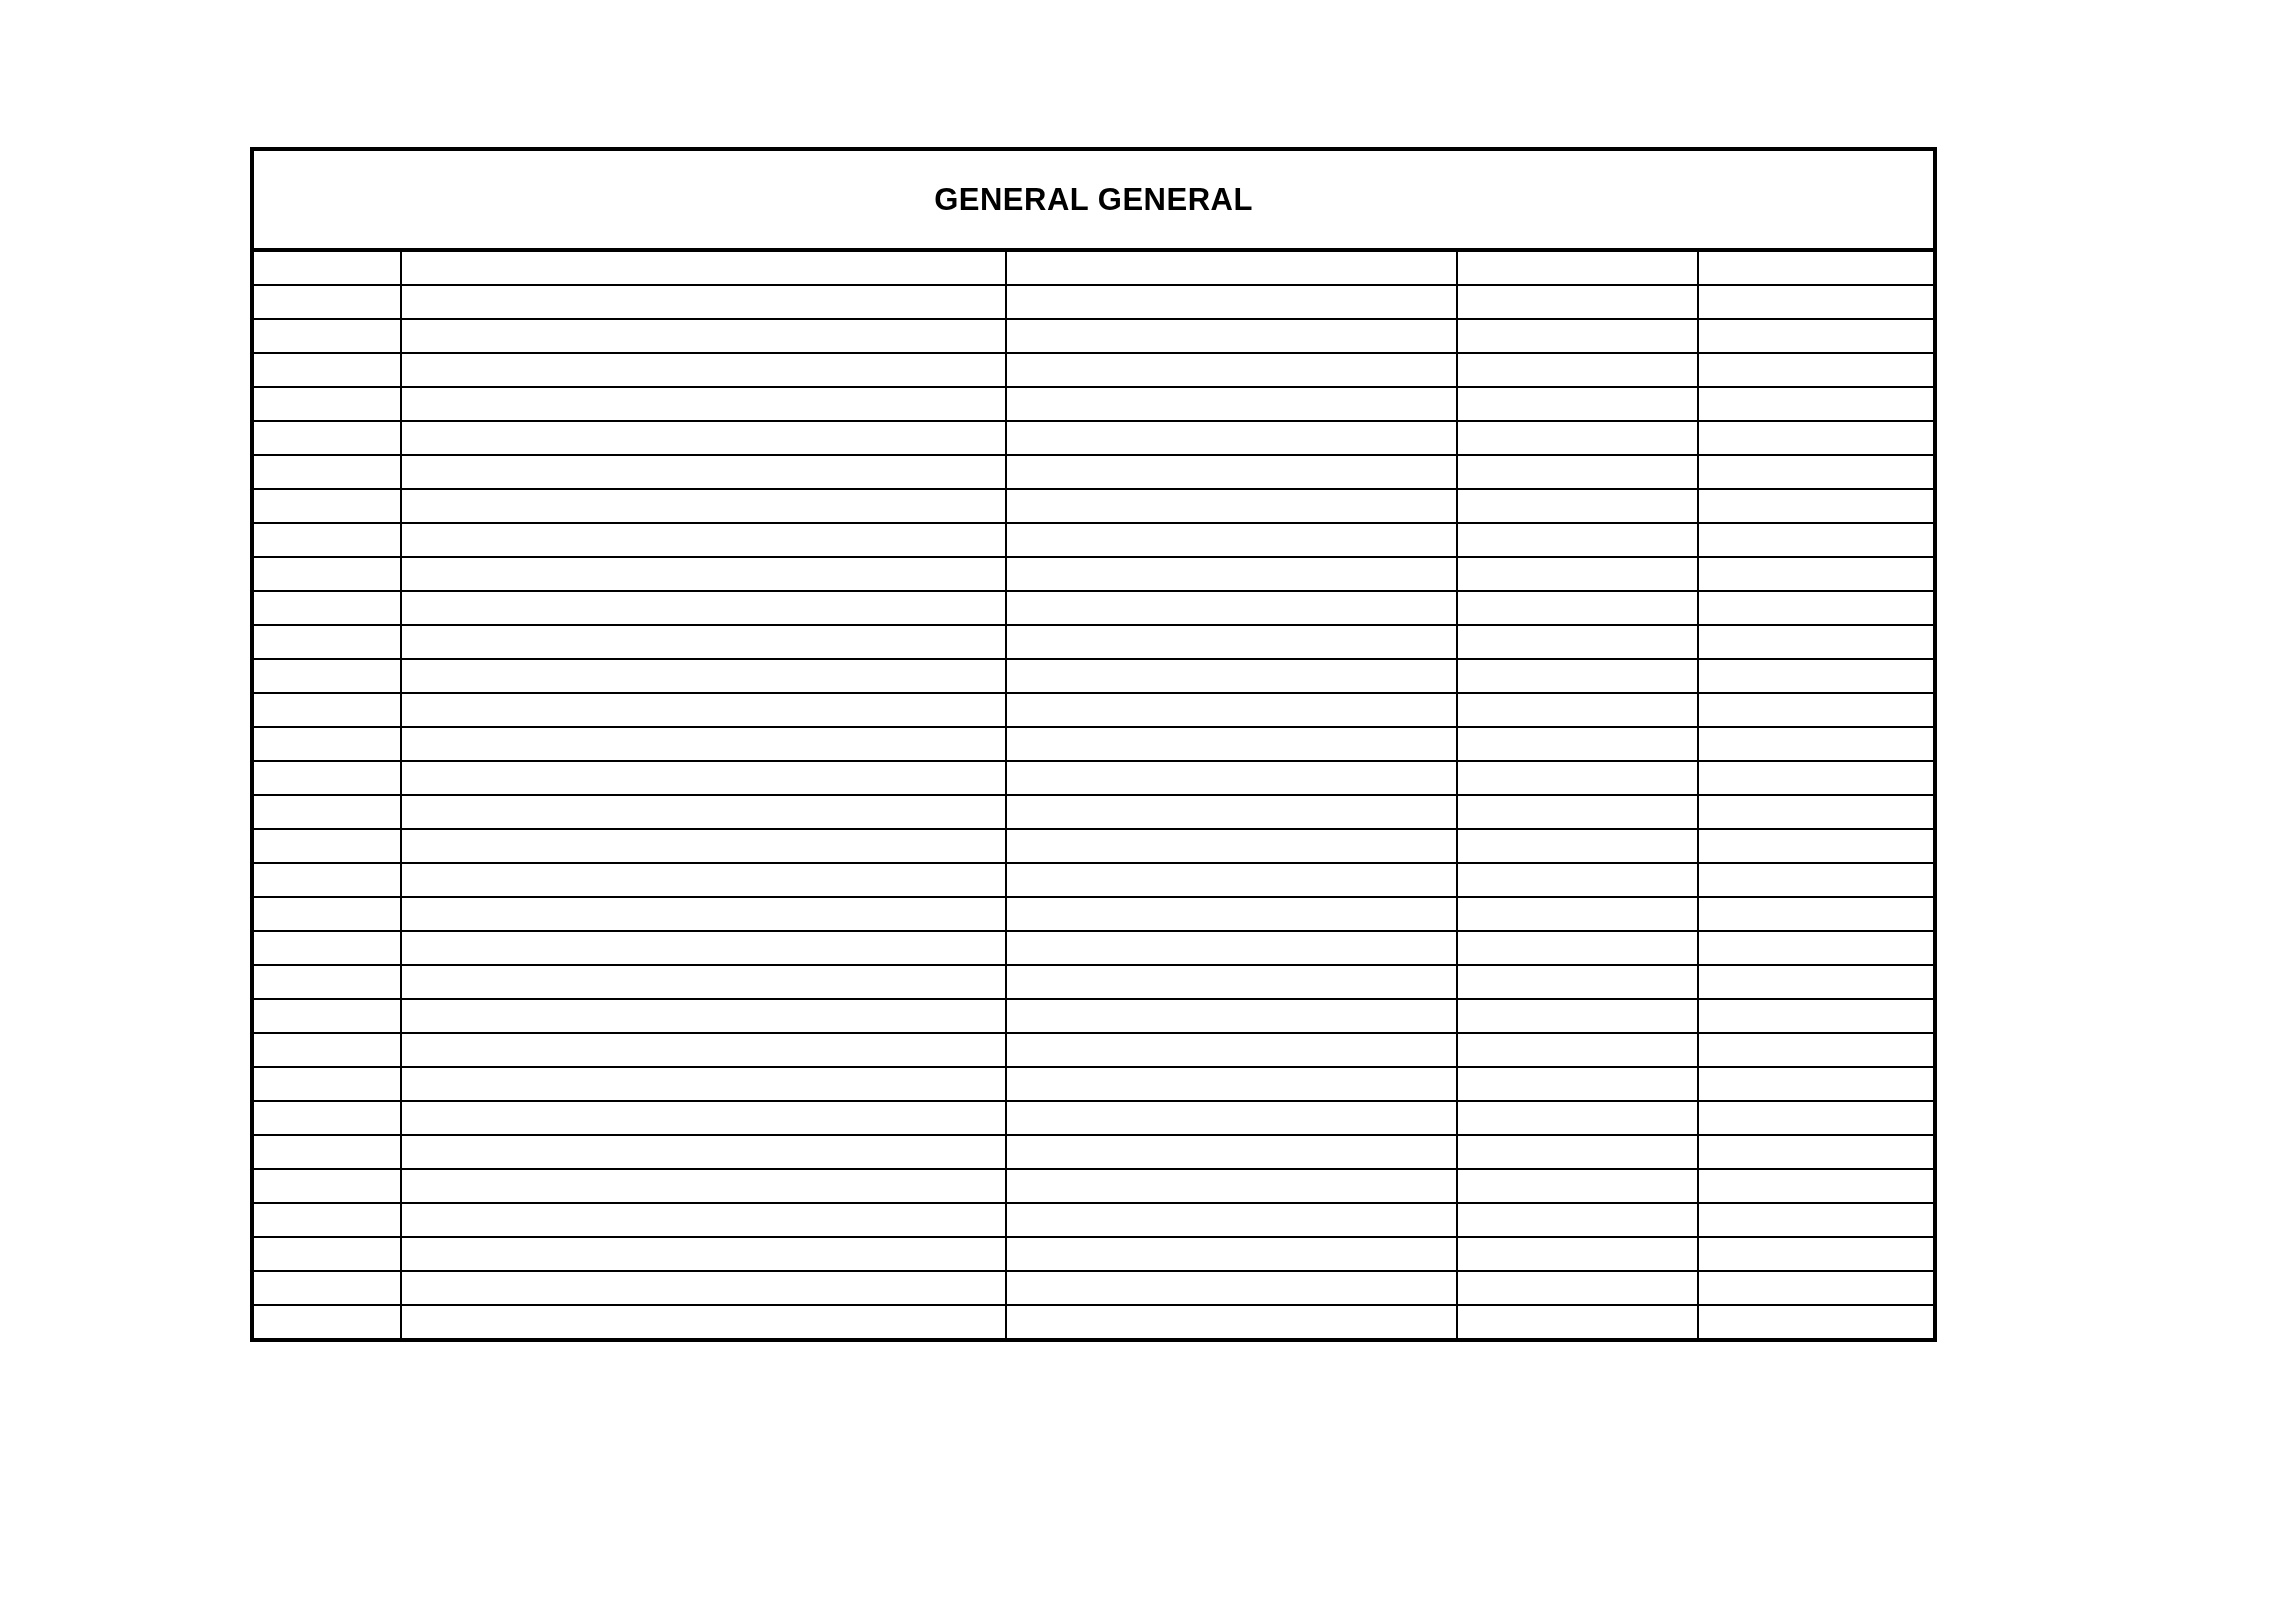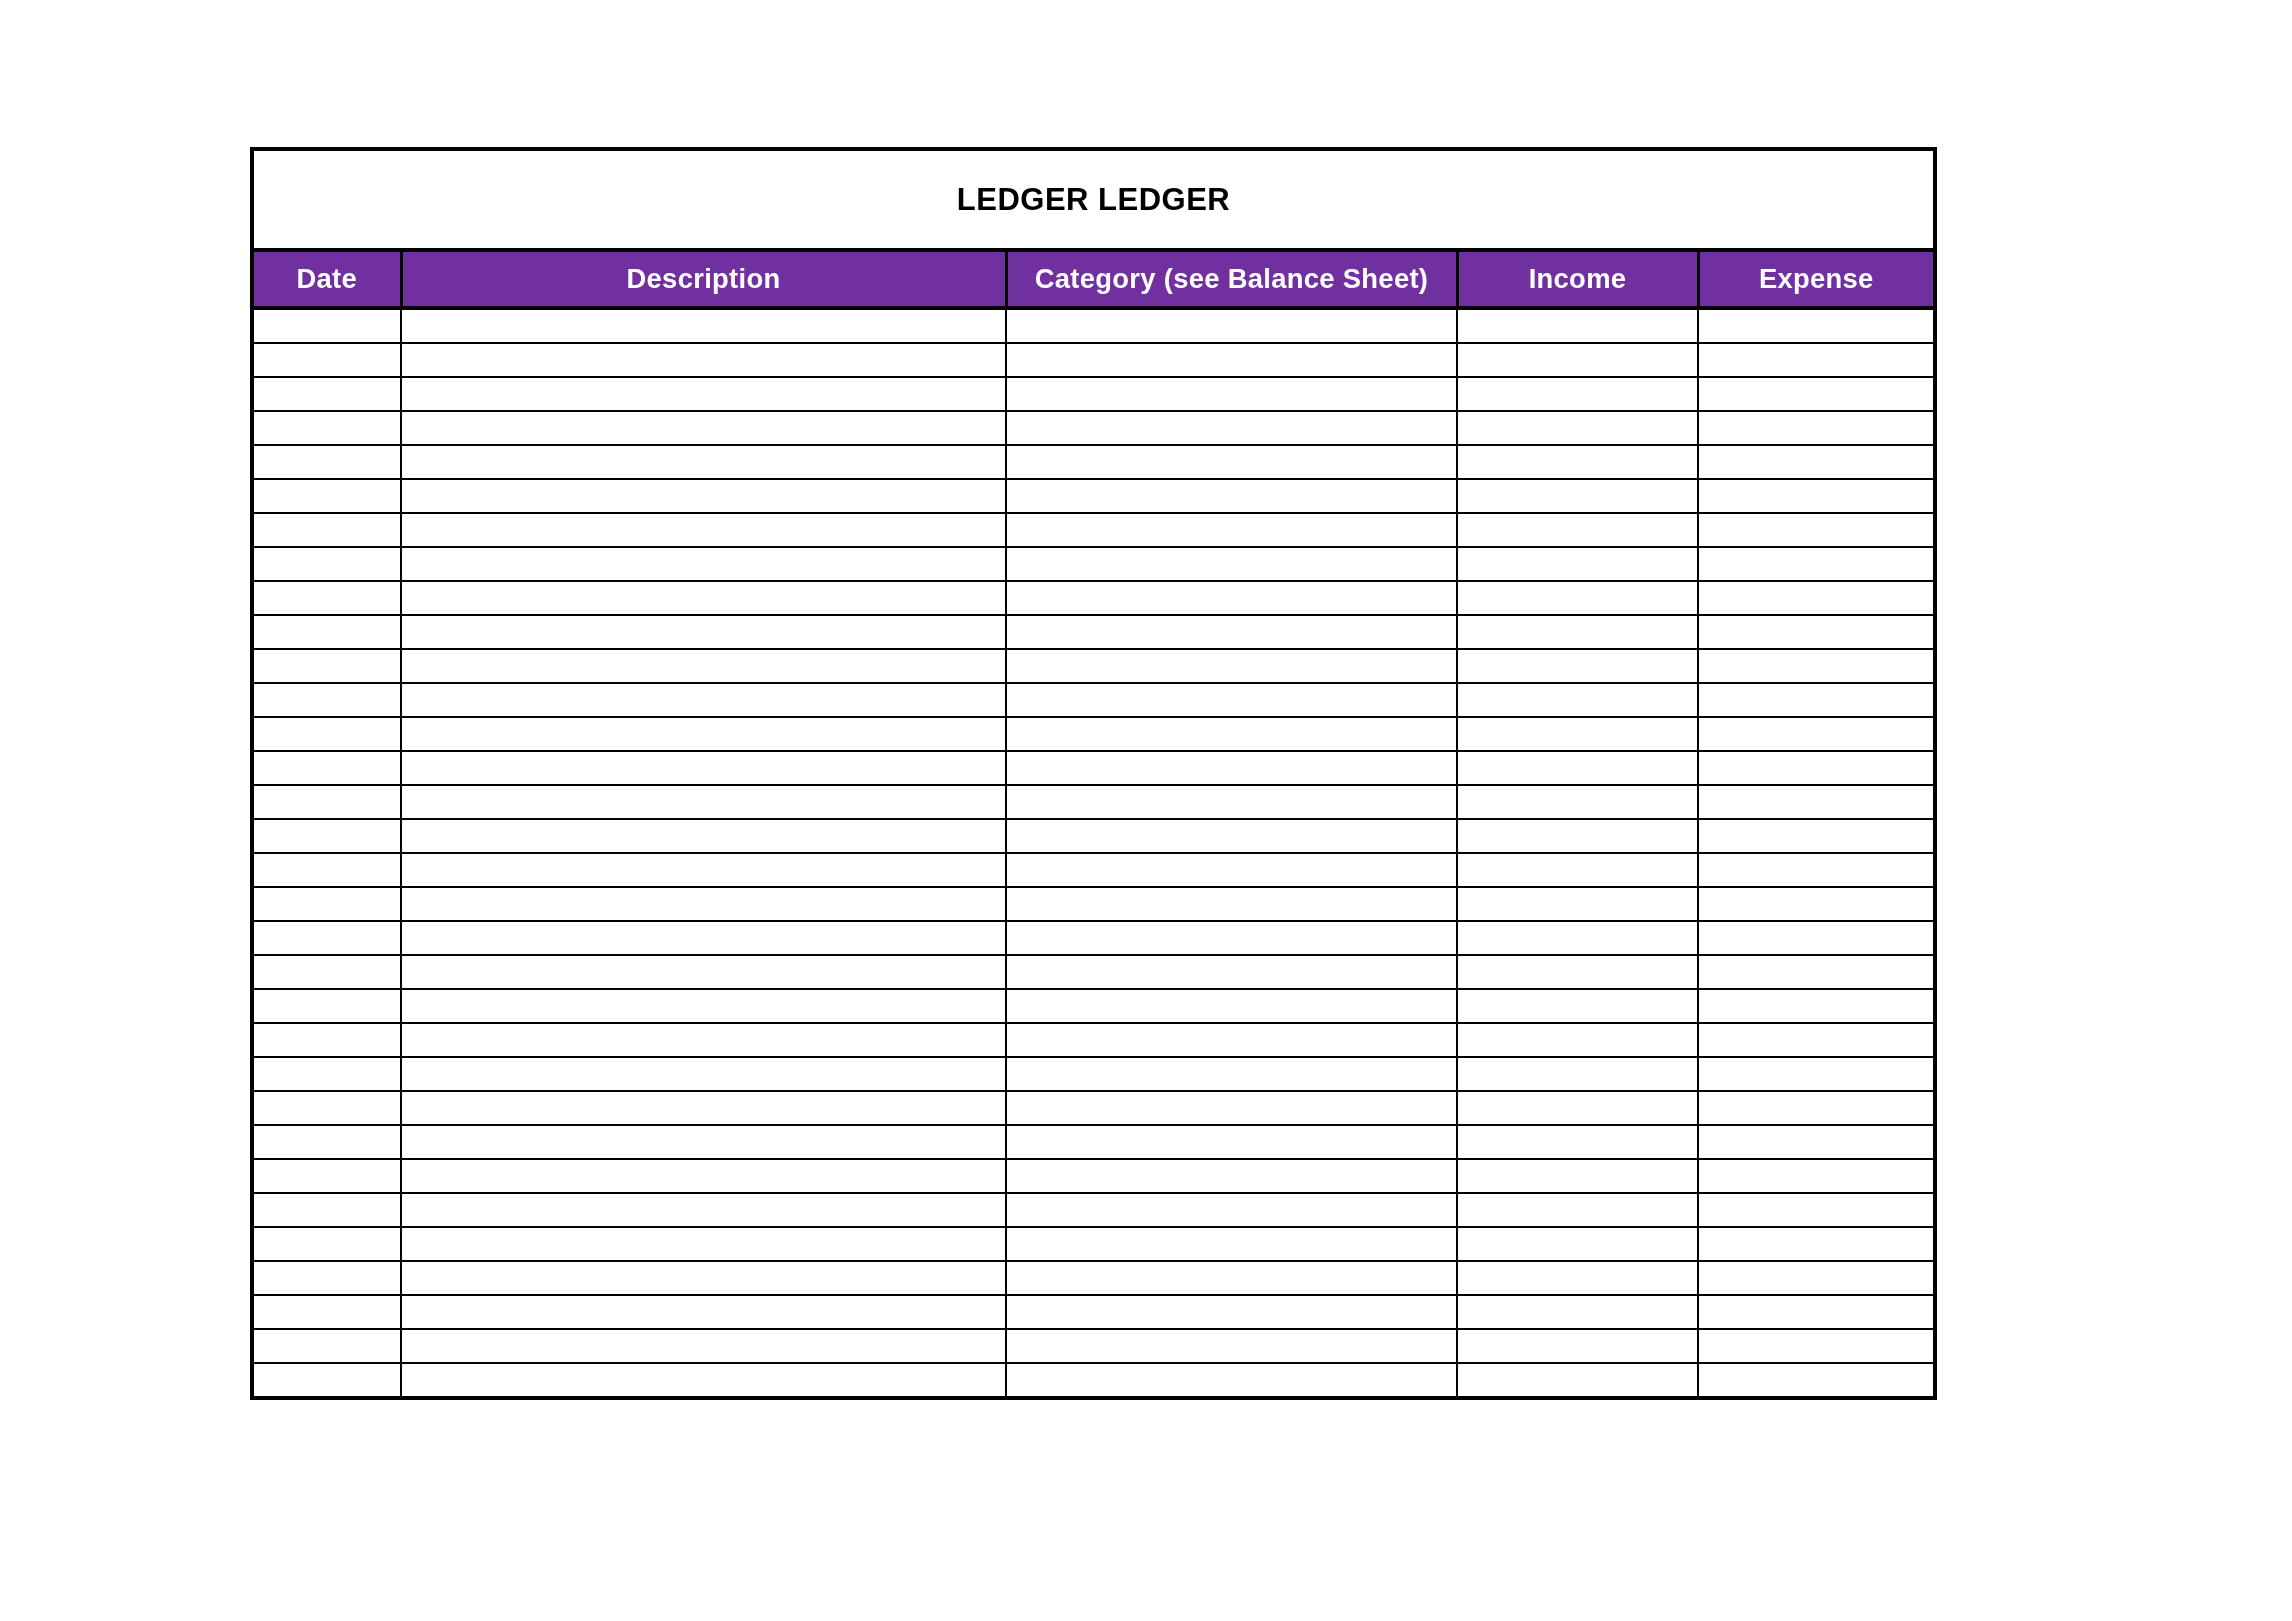--- a/index.html
+++ b/index.html
@@ -66,28 +66,21 @@
   <table class="ledger">
     <colgroup>
       <col style="width:149px">
       <col style="width:605px">
       <col style="width:451px">
       <col style="width:241px">
       <col style="width:237px">
     </colgroup>
     <thead>
       <tr>
-        <td class="title-cell" colspan="5">LEDGER LEDGER</td>
-      </tr>
-      <tr class="header-row">
-        <th>Date</th>
-        <th>Description</th>
-        <th>Category (see Balance Sheet)</th>
-        <th>Income</th>
-        <th>Expense</th>
+        <td class="title-cell" colspan="5">GENERAL GENERAL</td>
       </tr>
     </thead>
     <tbody class="grid">
         <tr>
           <td></td>
           <td></td>
           <td></td>
           <td></td>
           <td></td>
         </tr>

